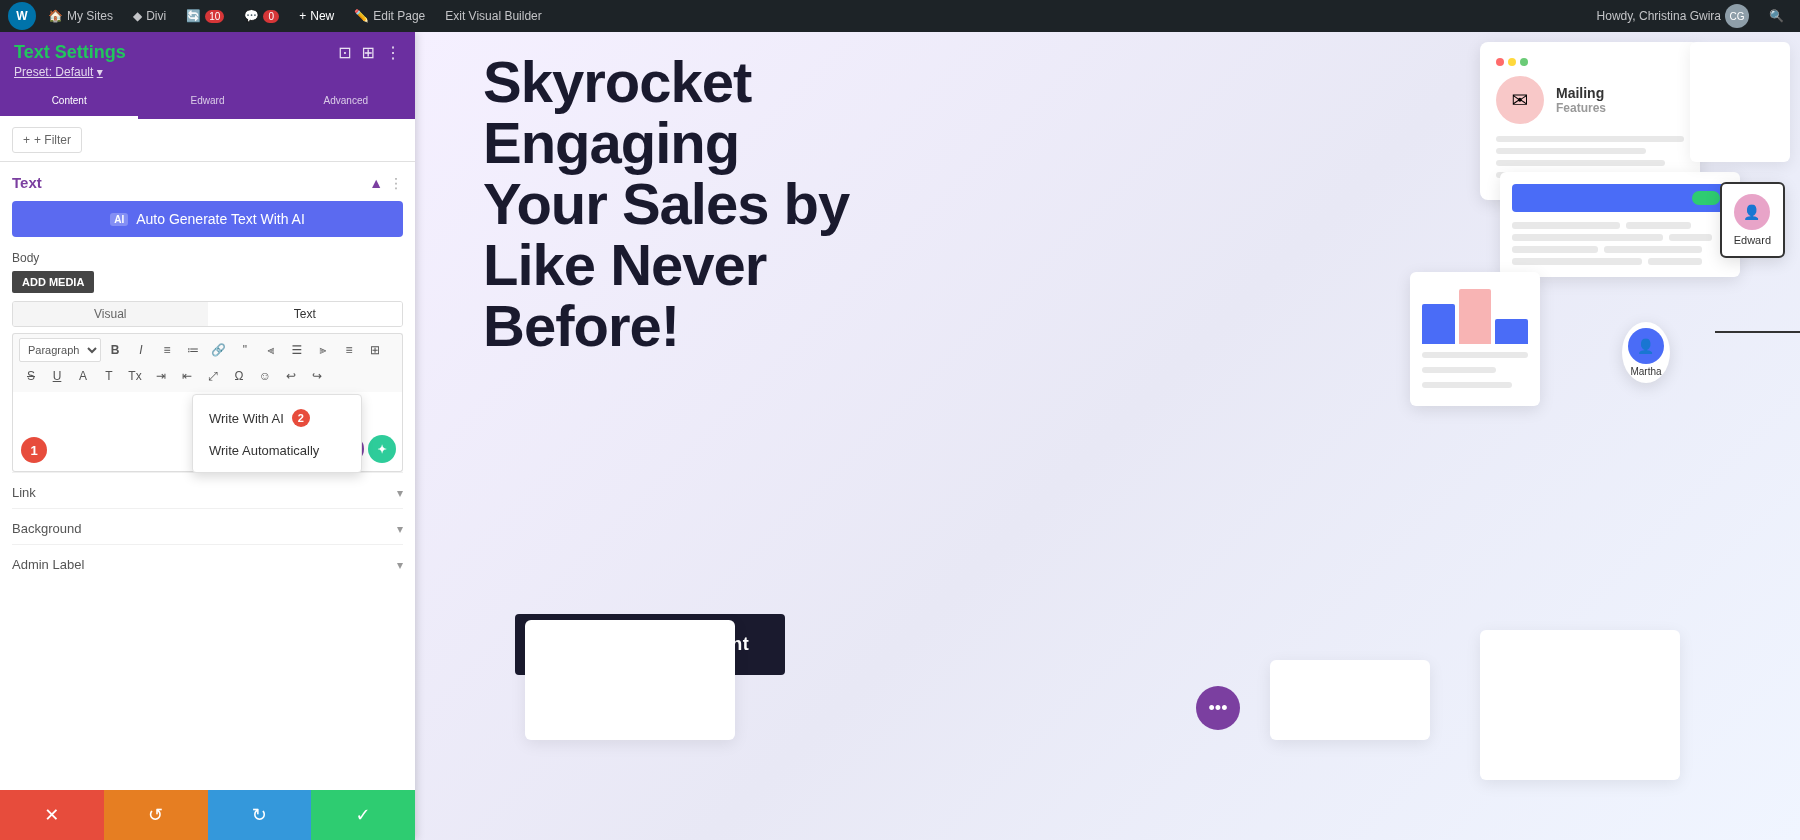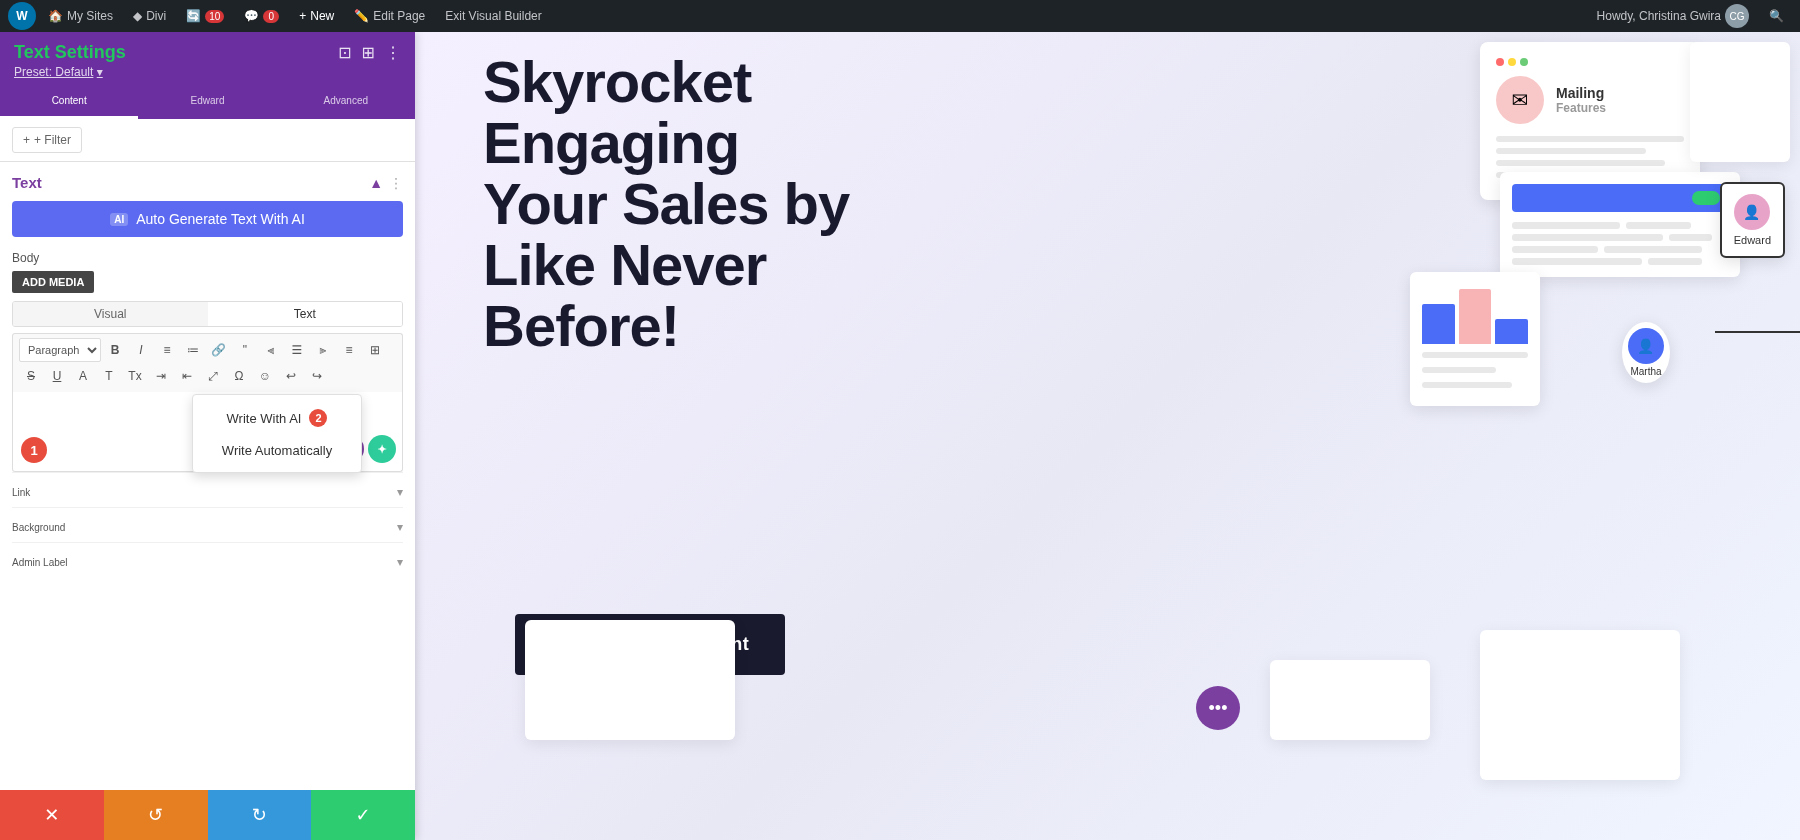--- a/index.html
+++ b/index.html
@@ -329,21 +329,20 @@
       z-index: 50;
     }
     .ai-tooltip-item {
       padding: 8px 16px;
       font-size: 13px;
       color: #333;
       cursor: pointer;
       display: flex;
       align-items: center;
       gap: 8px;
-      justify-content: center;
     }
     .ai-tooltip-badge {
       background: #e74c3c;
       color: #fff;
       border-radius: 50%;
       width: 18px;
       height: 18px;
       display: flex;
       align-items: center;
       justify-content: center;
@@ -396,21 +395,21 @@
       border-top: 1px solid #f0f0f0;
       padding: 12px 0 8px;
     }
     .section-item-header {
       display: flex;
       align-items: center;
       justify-content: space-between;
       cursor: pointer;
     }
     .section-item-title {
-      font-size: 10px;
+      font-size: 13px;
       color: #555;
       font-weight: 500;
     }
     .chevron-icon { color: #999; font-size: 12px; }
 
     
     .bottom-bar {
       display: flex;
       height: 50px;
       flex-shrink: 0;

